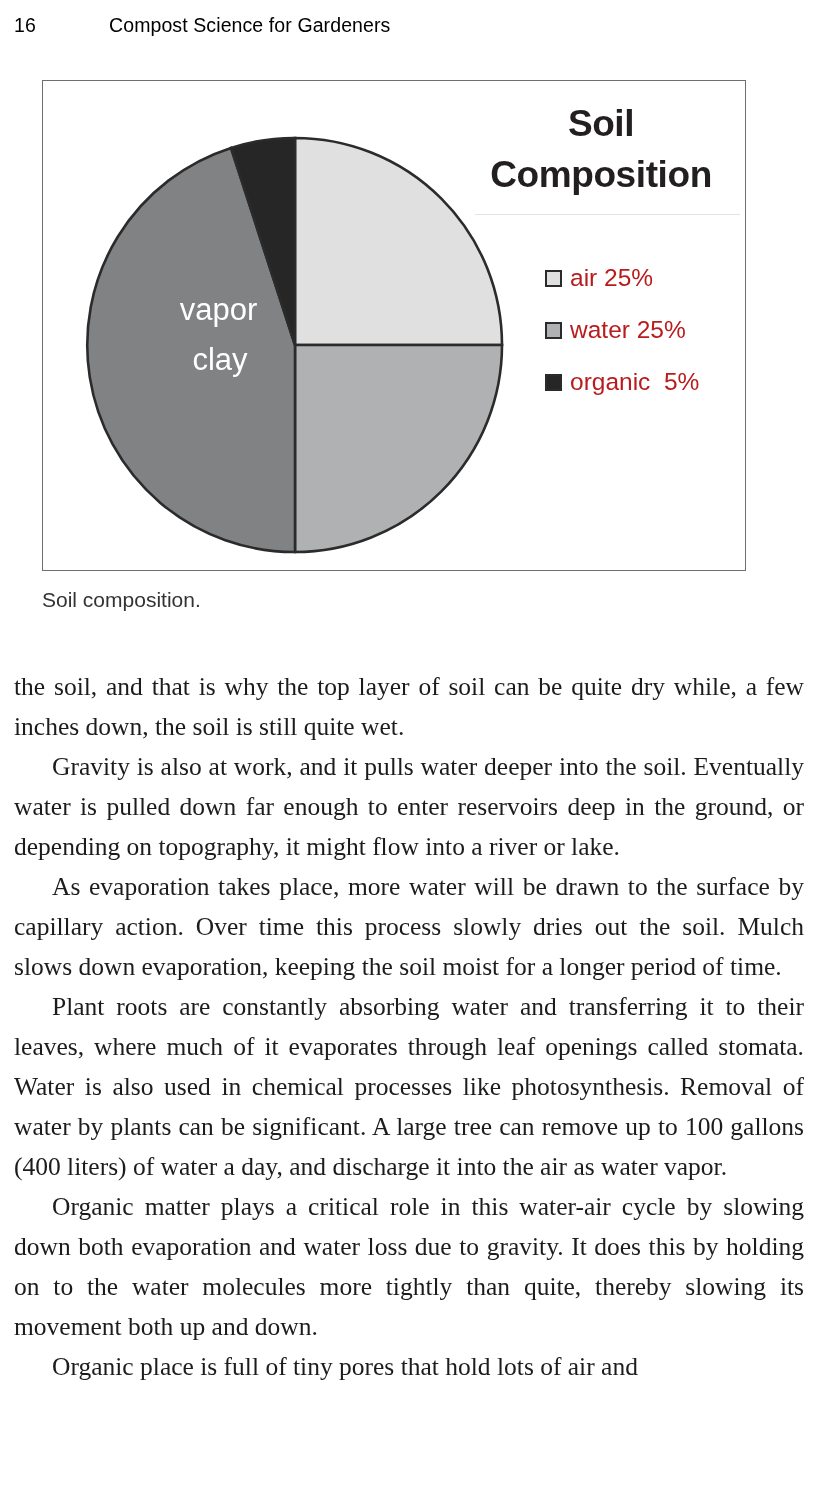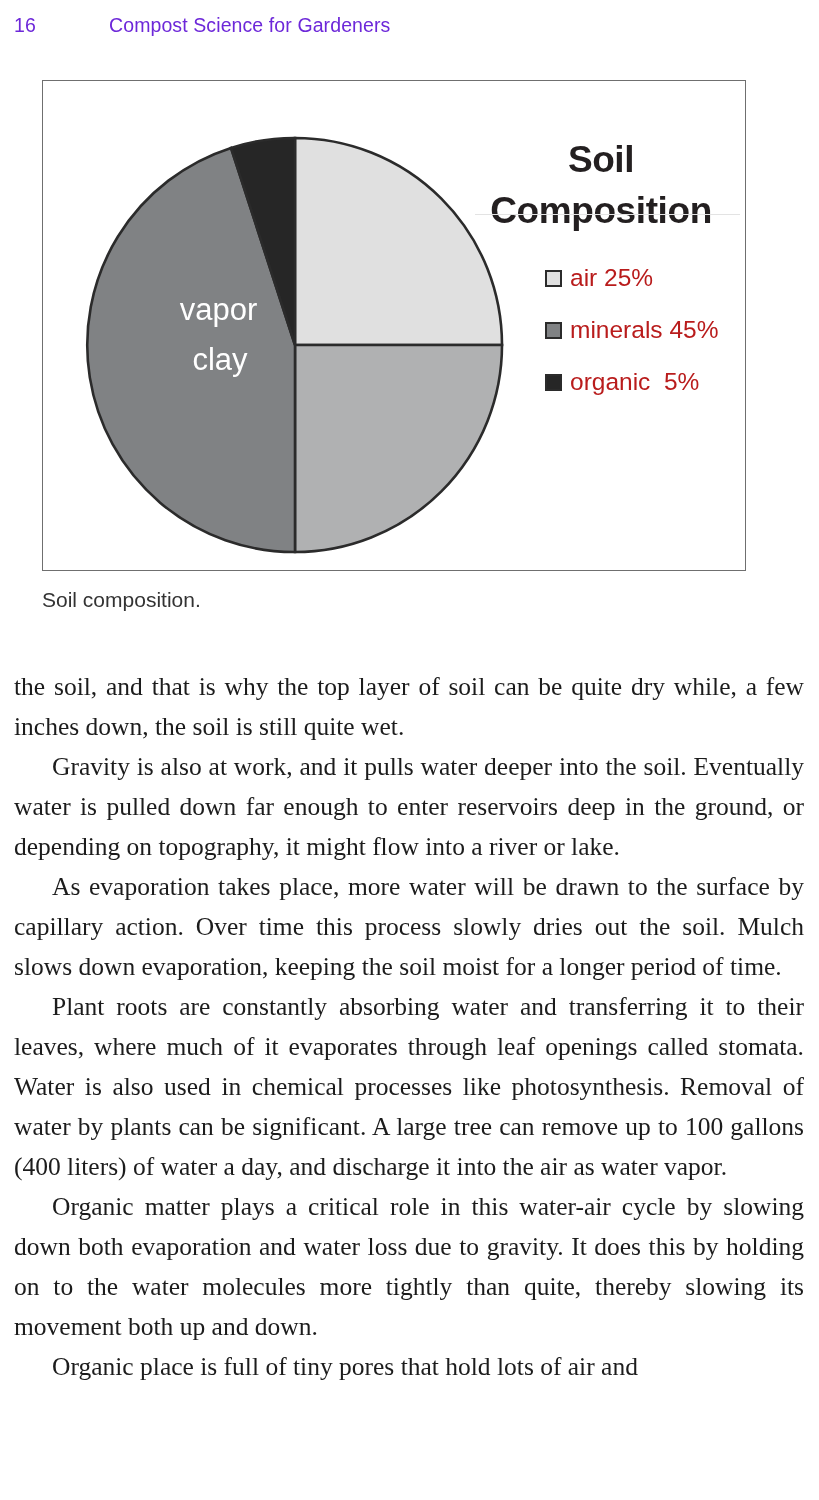--- a/index.html
+++ b/index.html
@@ -18,21 +18,21 @@
 
   
   .running-head {
     position: absolute;
     top: 8px;
     left: 0;
     width: 819px;
     height: 34px;
     font-family: "Liberation Sans", "DejaVu Sans", sans-serif;
     font-size: 19.5px;
-    color: #6d28d9;
+    color: #000000;
     letter-spacing: 0.1px;
   }
   .folio {
     position: absolute;
     left: 14px;
     top: 6px;
   }
   .head-title {
     position: absolute;
     left: 109px;
@@ -87,21 +87,20 @@
     left: 420px;
     top: 18px;
     width: 278px;
     text-align: center;
     font-family: "Liberation Sans", "DejaVu Sans", sans-serif;
     font-weight: bold;
     font-size: 37px;
     line-height: 51px;
     color: #231f20;
     letter-spacing: -0.4px;
-    margin-top: 36px;
   }
   .title-rule {
     position: absolute;
     left: 433px;
     top: 134px;
     width: 265px;
     height: 1px;
     background: #e3e3e3;
   }
 
@@ -196,22 +195,22 @@
 
     <div class="chart-title">Soil Composition</div>
     <div class="title-rule"></div>
 
     <div class="legend">
       <div class="legend-item">
         <span class="swatch" style="background:#e0e0e0"></span>
         <span>air 25%</span>
       </div>
       <div class="legend-item">
-        <span class="swatch" style="background:#808284"></span>
-        <span>minerals 45%</span>
+        <span class="swatch" style="background:#b0b1b2"></span>
+        <span>water 25%</span>
       </div>
       <div class="legend-item">
         <span class="swatch" style="background:#262626"></span>
         <span>organic  5%</span>
       </div>
     </div>
 
   </div>
 </div>
 

